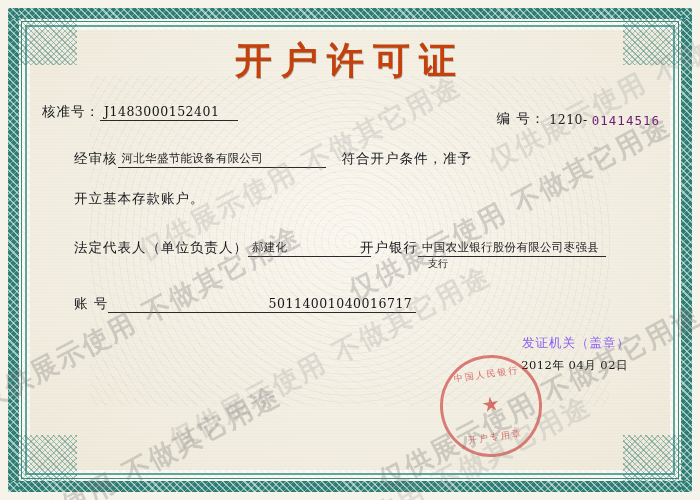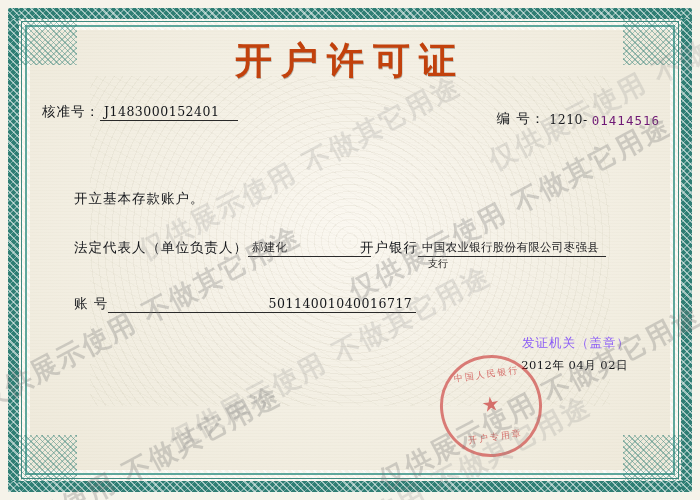--- a/index.html
+++ b/index.html
@@ -277,20 +277,25 @@
       <span class="lbl">核准号：</span>
       <span class="val underline" style="min-width:130px;">J1483000152401</span>
     </div>
 
     <div class="row" id="line-serial">
       <span class="lbl">编 号：</span>
       <span class="val">1210-</span>
       <span class="red-num">01414516</span>
     </div>
 
+    <div class="row" id="line-body1">
+      <span class="lbl">经审核</span>
+      <span class="val handwrite underline" style="min-width:200px;">河北华盛节能设备有限公司</span>
+      <span class="lbl" style="margin-left:16px;">符合开户条件，准予</span>
+    </div>
 
     <div class="row" id="line-body2">
       <span class="lbl">开立基本存款账户。</span>
     </div>
 
     <div class="row" id="line-rep">
       <span class="lbl">法定代表人（单位负责人）</span>
       <span class="val handwrite underline" style="min-width:115px;">郝建化</span>
     </div>
 

